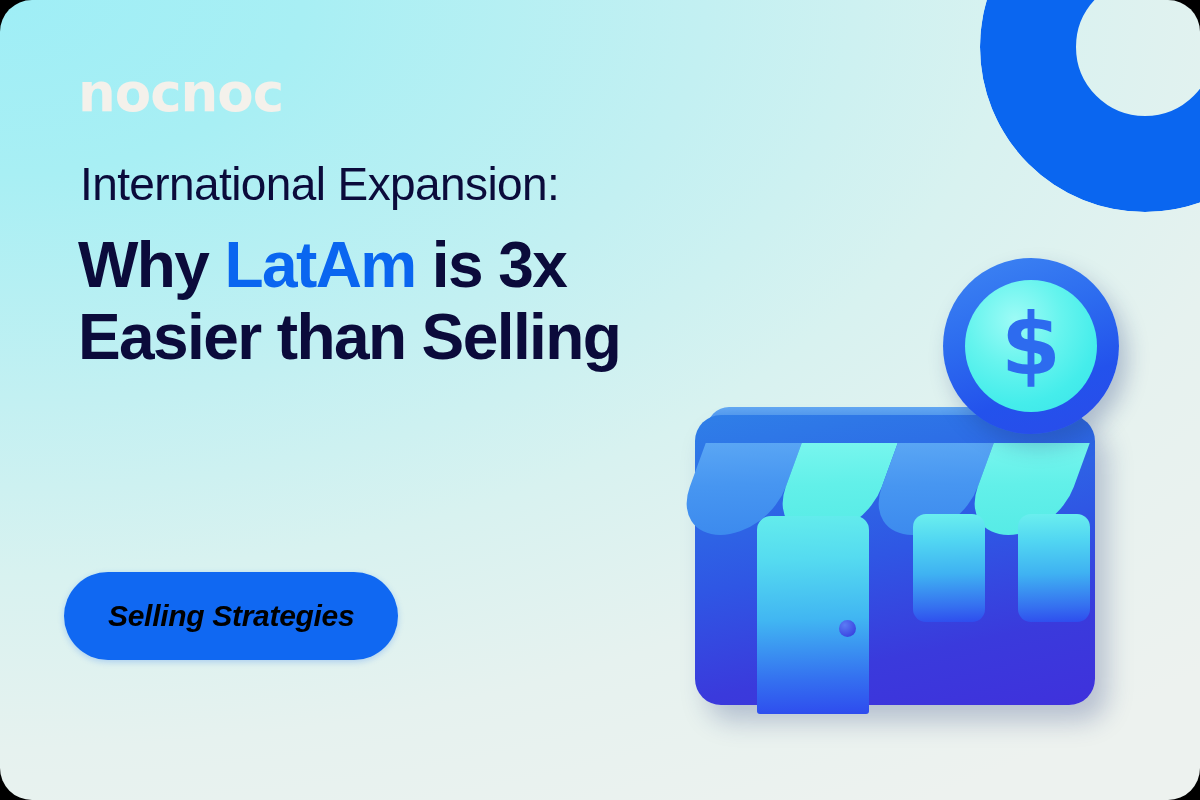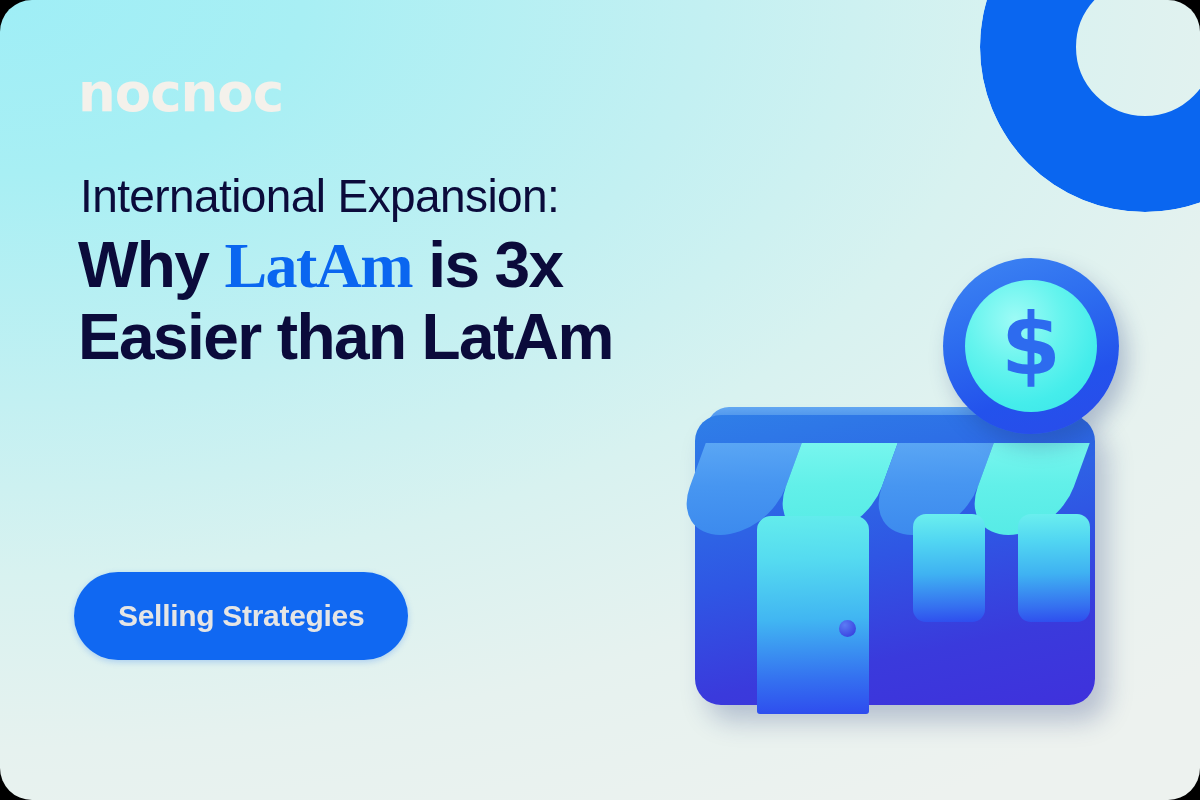--- a/index.html
+++ b/index.html
@@ -50,59 +50,60 @@
     font-weight:700;
     letter-spacing:-1px;
     color:#F4F1EB;
     line-height:1;
     font-family:"DejaVu Sans", sans-serif;
   }
 
   
   #eyebrow{
     position:absolute;
-    left:80px; top:172px;
+    left:80px; top:160px;
     font-size:46px;
     font-weight:400;
     letter-spacing:-0.6px;
     color:#0B0B3B;
     line-height:1.06;
     font-family:"Liberation Sans", sans-serif;
   }
 
   #headline{
     position:absolute;
     left:78px; top:230px;
     width:720px;
     font-size:64px;
     font-weight:700;
     letter-spacing:-1.6px;
     line-height:1.12;
     color:#0B0B3B;
   }
-  #headline .hl{ color:#0A66F0;font-family:Liberation Serif, serif; }
+  #headline .hl{ color:#0A66F0; }
   #headline .ln{ display:block; white-space:nowrap; }
 
   
   #tag{
     position:absolute;
-    left:74px; top:572px;
+    left:64px; top:572px;
     display:inline-flex;
     align-items:center; justify-content:center;
     height:88px;
     padding:0 44px;
     border-radius:44px;
     background:#1068F2;
-    color:#e5e5e5;
+    color:#000000;
     font-size:30px;
     font-weight:700;
     letter-spacing:-0.3px;
     border:none;
     cursor:pointer;
     box-shadow:0 2px 6px rgba(16,104,242,.25);
+    font-style:italic;
   }
 
   
   #illo{
     position:absolute;
     left:675px; top:250px;
     width:470px; height:470px;
   }
 
   
@@ -218,21 +219,21 @@
   <div id="arc"></div>
 
   <div id="logo">nocnoc</div>
 
   <div id="eyebrow">International Expansion:</div>
 
   <h1 id="headline">
     <span class="ln">
       <span>Why </span><span class="hl">LatAm</span><span> is 3x</span>
     </span>
-    <span class="ln">Easier than LatAm</span>
+    <span class="ln">Easier than Selling</span>
   </h1>
 
   <button id="tag">Selling Strategies</button>
 
   <div id="illo">
 
     <div id="building-lip"></div>
     <div id="building"></div>
 
     <div id="awning">

